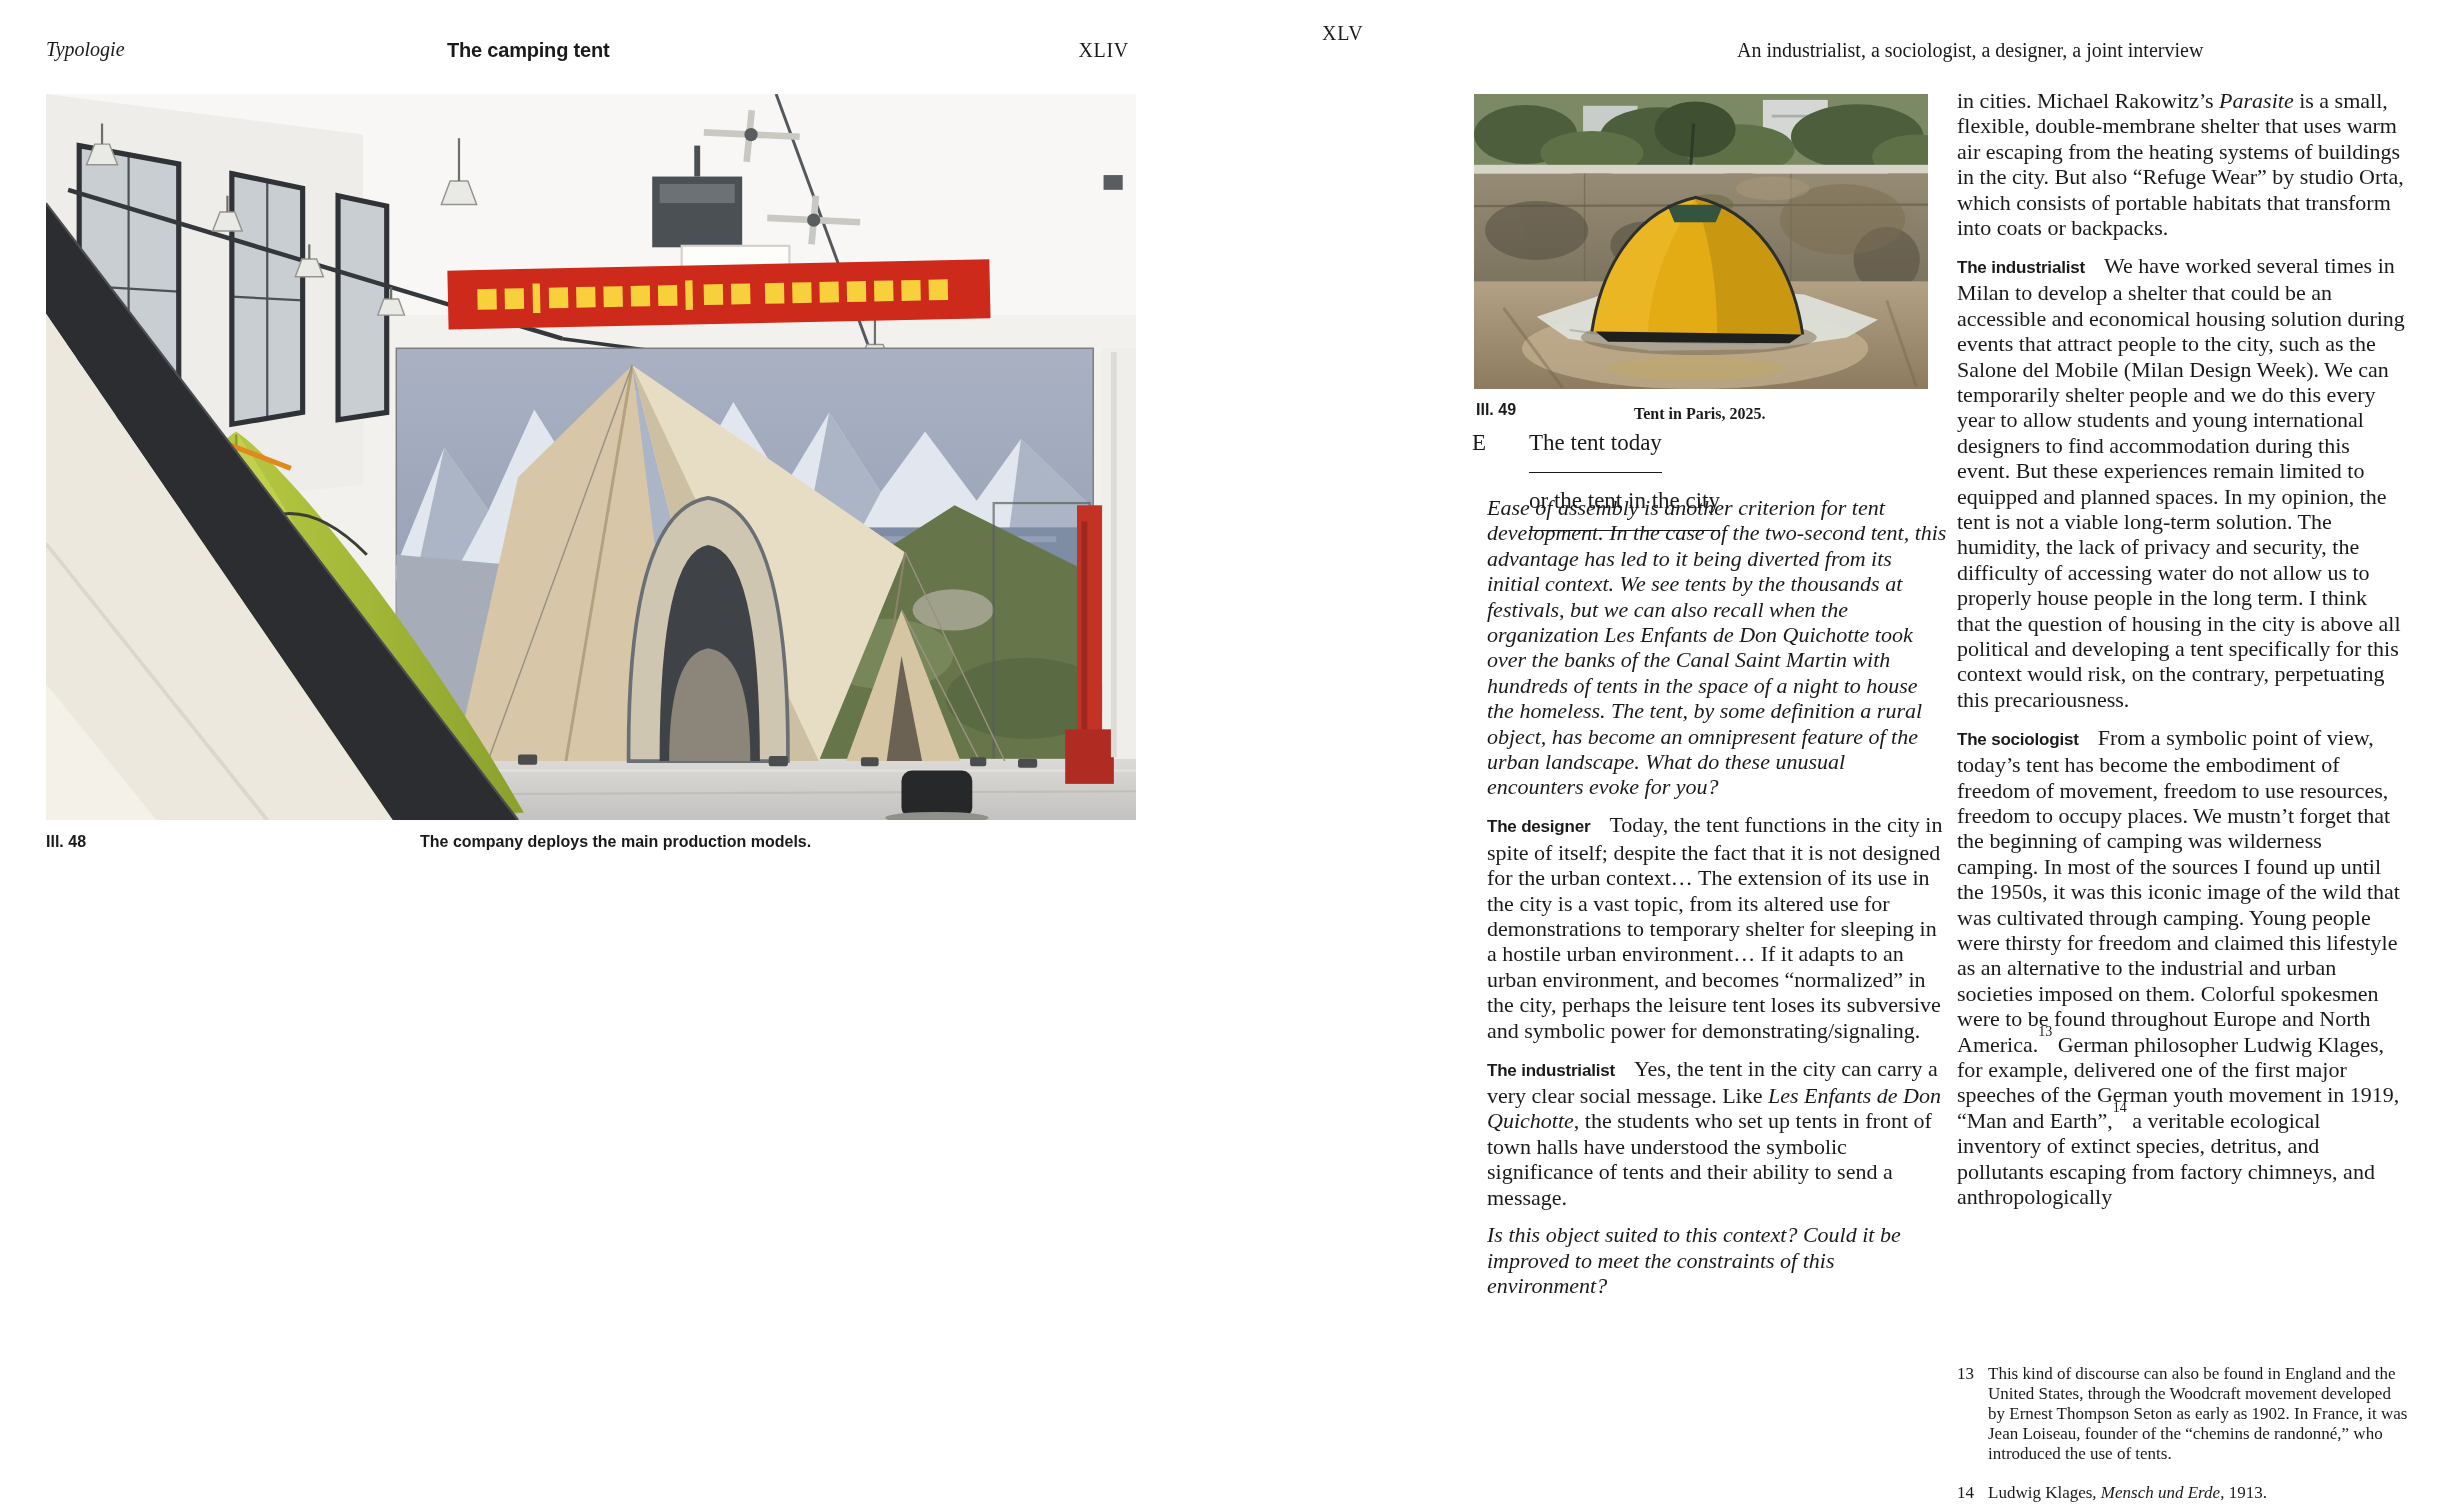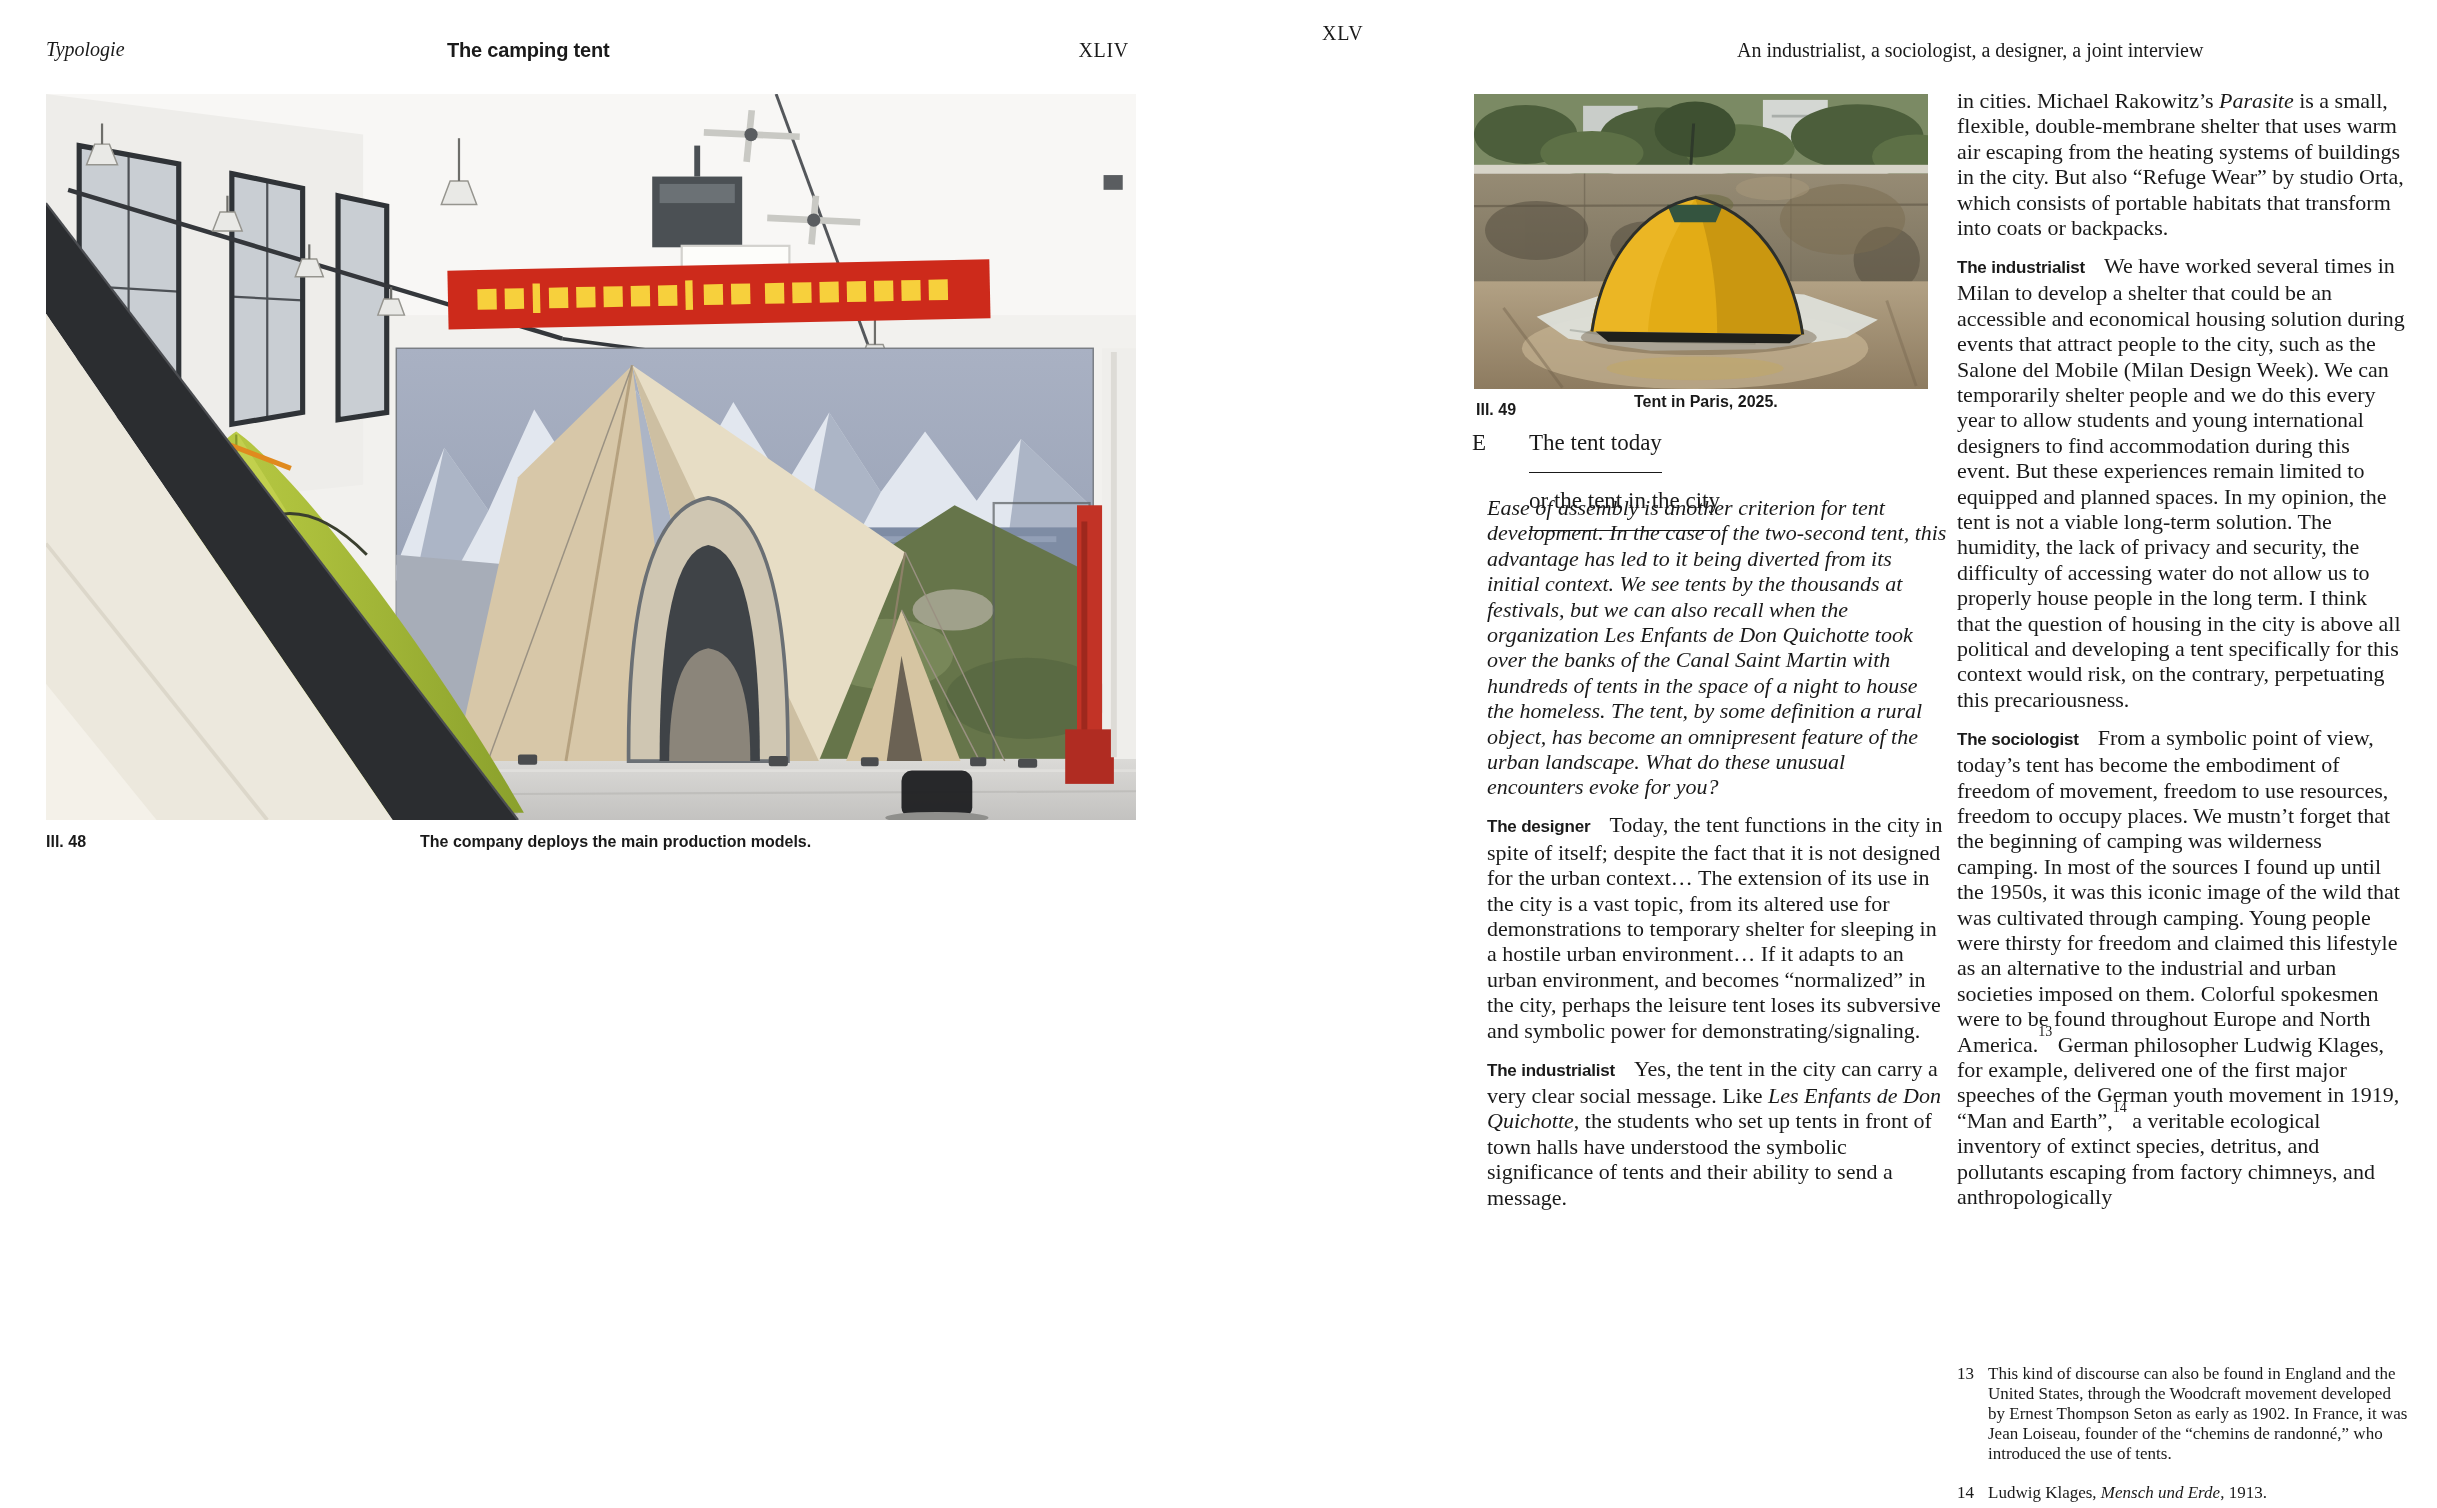--- a/index.html
+++ b/index.html
@@ -22,21 +22,21 @@
   .hd-title-right{left:1737px;top:39px;}
   
   .fig{overflow:hidden;background:#eee;}
   .fig svg{display:block;width:100%;height:100%;}
   .fig-48{left:46px;top:94px;width:1090px;height:726px;}
   .fig-49{left:1474px;top:94px;width:454px;height:295px;}
   .cap{font-family:"Liberation Sans",sans-serif;font-weight:bold;font-size:16px;line-height:19px;white-space:nowrap;}
   .cap-48-label{left:46px;top:832px;}
   .cap-48-text{left:420px;top:832px;}
   .cap-49-label{left:1476px;top:400px;}
-  .cap-49-text{left:1634px;top:392px;}
+  .cap-49-text{left:1634px;top:404px;font-family:Liberation Serif, serif;}
   
   .sec-letter{left:1472px;top:429px;font-size:23px;line-height:28px;}
   .sec-title{left:1529px;top:429px;font-size:23px;line-height:28px;}
   .sec-title .tl{display:table;border-bottom:1.5px solid var(--ink);padding-bottom:15px;margin-bottom:14px;white-space:nowrap;}
   
   .col{font-size:22px;line-height:25.4px;letter-spacing:0;}
   .col-mid{left:1472px;top:495px;width:460px;height:1003px;overflow:hidden;margin-left:15px;}
   .col-right{left:1957px;top:88px;width:448px;height:1266px;overflow:hidden;}
   .col p.para{margin:0 0 12.5px 0;}
   .col p.question{font-style:italic;}
@@ -318,20 +318,21 @@
   <div class="abs sec-letter">E</div>
   <div class="abs sec-title">
     <span class="tl">The tent today</span>
     <span class="tl">or the tent in the city</span>
   </div>
 
   <div class="abs col col-mid">
       <p class="para question"><span>Ease of assembly is another criterion for tent development. In the case of the two-second tent, this advantage has led to it being diverted from its initial context. We see tents by the thousands at festivals, but we can also recall when the organization Les Enfants de Don Quichotte took over the banks of the Canal Saint Martin with hundreds of tents in the space of a night to house the homeless. The tent, by some definition a rural object, has become an omnipresent feature of the urban landscape. What do these unusual encounters evoke for you?</span></p>
       <p class="para answer"><span class="speaker">The designer</span><span>Today, the tent functions in the city in spite of itself; despite the fact that it is not designed for the urban context… The extension of its use in the city is a vast topic, from its altered use for demonstrations to temporary shelter for sleeping in a hostile urban environment… If it adapts to an urban environment, and becomes “normalized” in the city, perhaps the leisure tent loses its subversive and symbolic power for demonstrating/signaling.</span></p>
       <p class="para answer"><span class="speaker">The industrialist</span><span>Yes, the tent in the city can carry a very clear social message. Like </span><i>Les Enfants de Don Quichotte</i><span>, the students who set up tents in front of town halls have understood the symbolic significance of tents and their ability to send a message.</span></p>
+      <p class="para question"><span>Is this object suited to this context? Could it be improved to meet the constraints of this environment?</span></p>
     </div>
   <div class="abs col col-right">
       <p class="para continuation"><span>in cities. Michael Rakowitz’s </span><i>Parasite</i><span> is a small, flexible, double-membrane shelter that uses warm air escaping from the heating systems of buildings in the city. But also “Refuge Wear” by studio Orta, which consists of portable habitats that transform into coats or backpacks.</span></p>
       <p class="para answer"><span class="speaker">The industrialist</span><span>We have worked several times in Milan to develop a shelter that could be an accessible and economical housing solution during events that attract people to the city, such as the Salone del Mobile (Milan Design Week). We can temporarily shelter people and we do this every year to allow students and young international designers to find accommodation during this event. But these experiences remain limited to equipped and planned spaces. In my opinion, the tent is not a viable long-term solution. The humidity, the lack of privacy and security, the difficulty of accessing water do not allow us to properly house people in the long term. I think that the question of housing in the city is above all political and developing a tent specifically for this context would risk, on the contrary, perpetuating this precariousness.</span></p>
       <p class="para answer"><span class="speaker">The sociologist</span><span>From a symbolic point of view, today’s tent has become the embodiment of freedom of movement, freedom to use resources, freedom to occupy places. We mustn’t forget that the beginning of camping was wilderness camping. In most of the sources I found up until the 1950s, it was this iconic image of the wild that was cultivated through camping. Young people were thirsty for freedom and claimed this lifestyle as an alternative to the industrial and urban societies imposed on them. Colorful spokesmen were to be found throughout Europe and North America.</span><sup>13</sup><span> German philosopher Ludwig Klages, for example, delivered one of the first major speeches of the German youth movement in 1919, “Man and Earth”,</span><sup>14</sup><span> a veritable ecological inventory of extinct species, detritus, and pollutants escaping from factory chimneys, and anthropologically</span></p>
     </div>
 
   <div class="abs footnotes">
       <div class="fn">
         <span class="fn-num">13</span>

